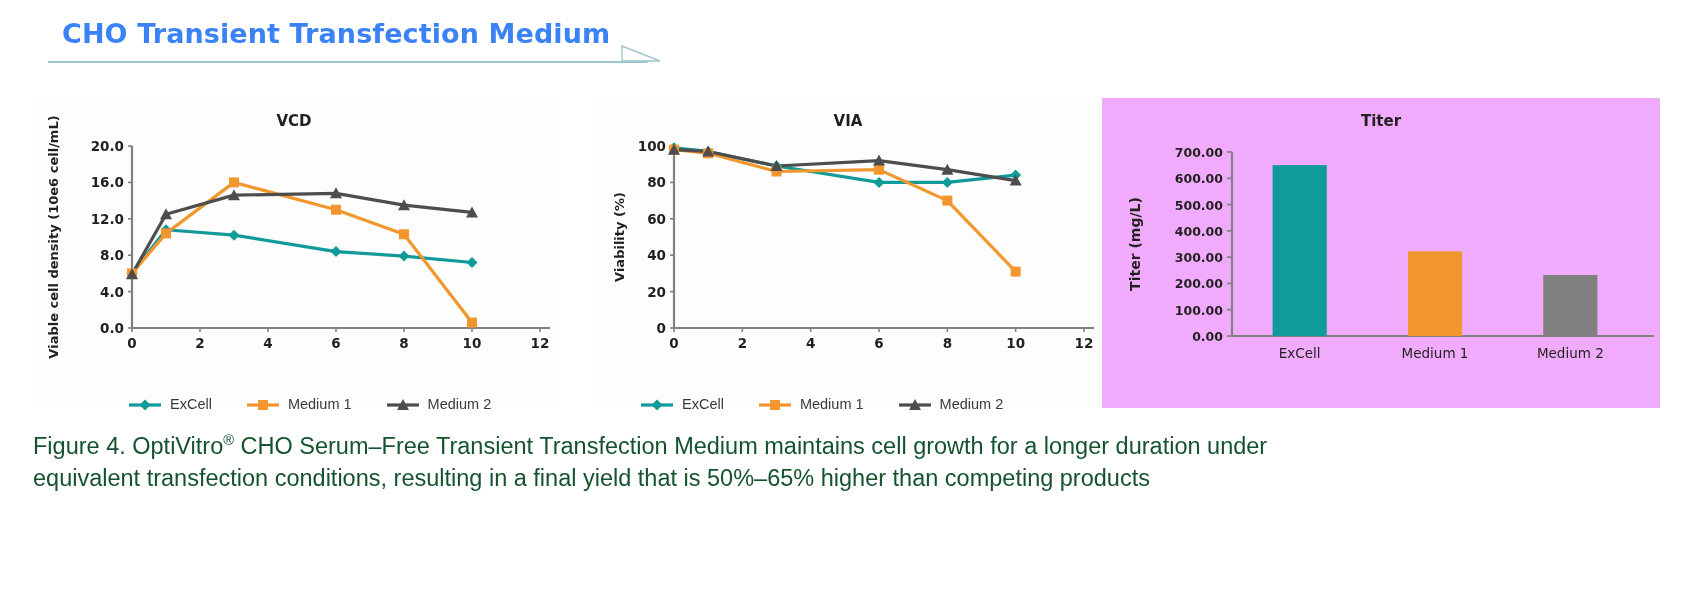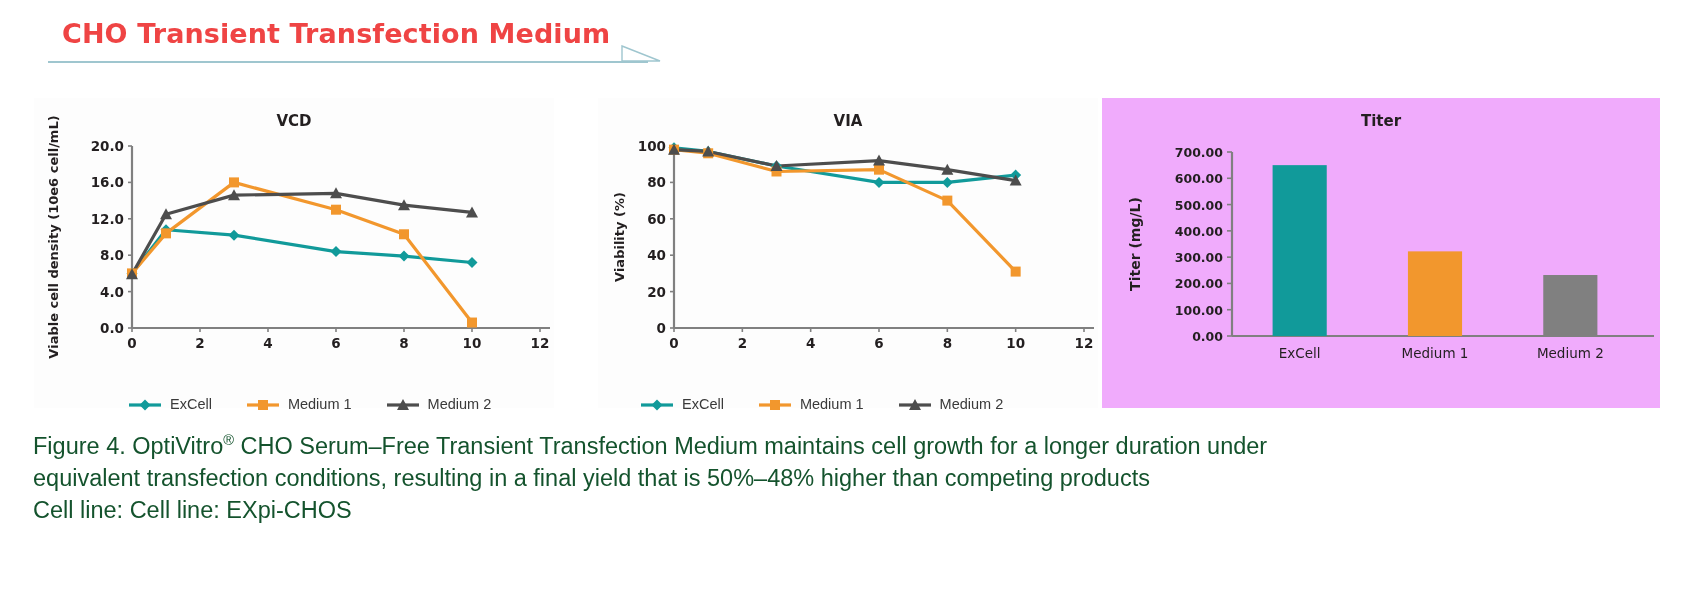--- a/index.html
+++ b/index.html
@@ -10,21 +10,21 @@
     color:#58595b;
     overflow:hidden;
     position:relative;
   }
 
   
   #header{position:absolute;left:0;top:0;width:1684px;height:78px;}
   #header-title{
     position:absolute;left:62px;top:18px;
     font-size:27px;font-weight:bold;letter-spacing:.1px;
-    color:#ef4444;
+    color:#3b82f6;
     font-family:"DejaVu Sans", sans-serif;
   }
   #header-rule{
     position:absolute;left:48px;top:61px;width:600px;height:2px;
     background:#9fc6cf;
   }
   #header-arrow{
     position:absolute;left:620px;top:44px;width:42px;height:19px;
   }
 
@@ -258,15 +258,14 @@
       <text x="197.66666666666669" y="260" text-anchor="middle" font-size="13.5" font-family="DejaVu Sans, sans-serif" fill="#231f20">ExCell</text>
       <rect x="305.93333333333334" y="153.36" width="54.13333333333334" height="84.63999999999999" fill="#f2972d"></rect>
       <text x="333" y="260" text-anchor="middle" font-size="13.5" font-family="DejaVu Sans, sans-serif" fill="#231f20">Medium 1</text>
       <rect x="441.2666666666667" y="177.01714285714286" width="54.13333333333334" height="60.98285714285714" fill="#808080"></rect>
       <text x="468.33333333333337" y="260" text-anchor="middle" font-size="13.5" font-family="DejaVu Sans, sans-serif" fill="#231f20">Medium 2</text>
     </svg>
 </div>
 
 <div id="caption">
   <span class="cap-line"><span>Figure 4. OptiVitro</span><sup>®</sup><span> CHO Serum–Free Transient Transfection Medium maintains cell growth for a longer duration under</span></span>
-  <span class="cap-line">equivalent transfection conditions, resulting in a final yield that is 50%–48% higher than competing products</span>
-  <span class="cap-line">Cell line: Cell line: EXpi-CHOS</span>
+  <span class="cap-line">equivalent transfection conditions, resulting in a final yield that is 50%–65% higher than competing products</span>
 </div>
 
 </body></html>

